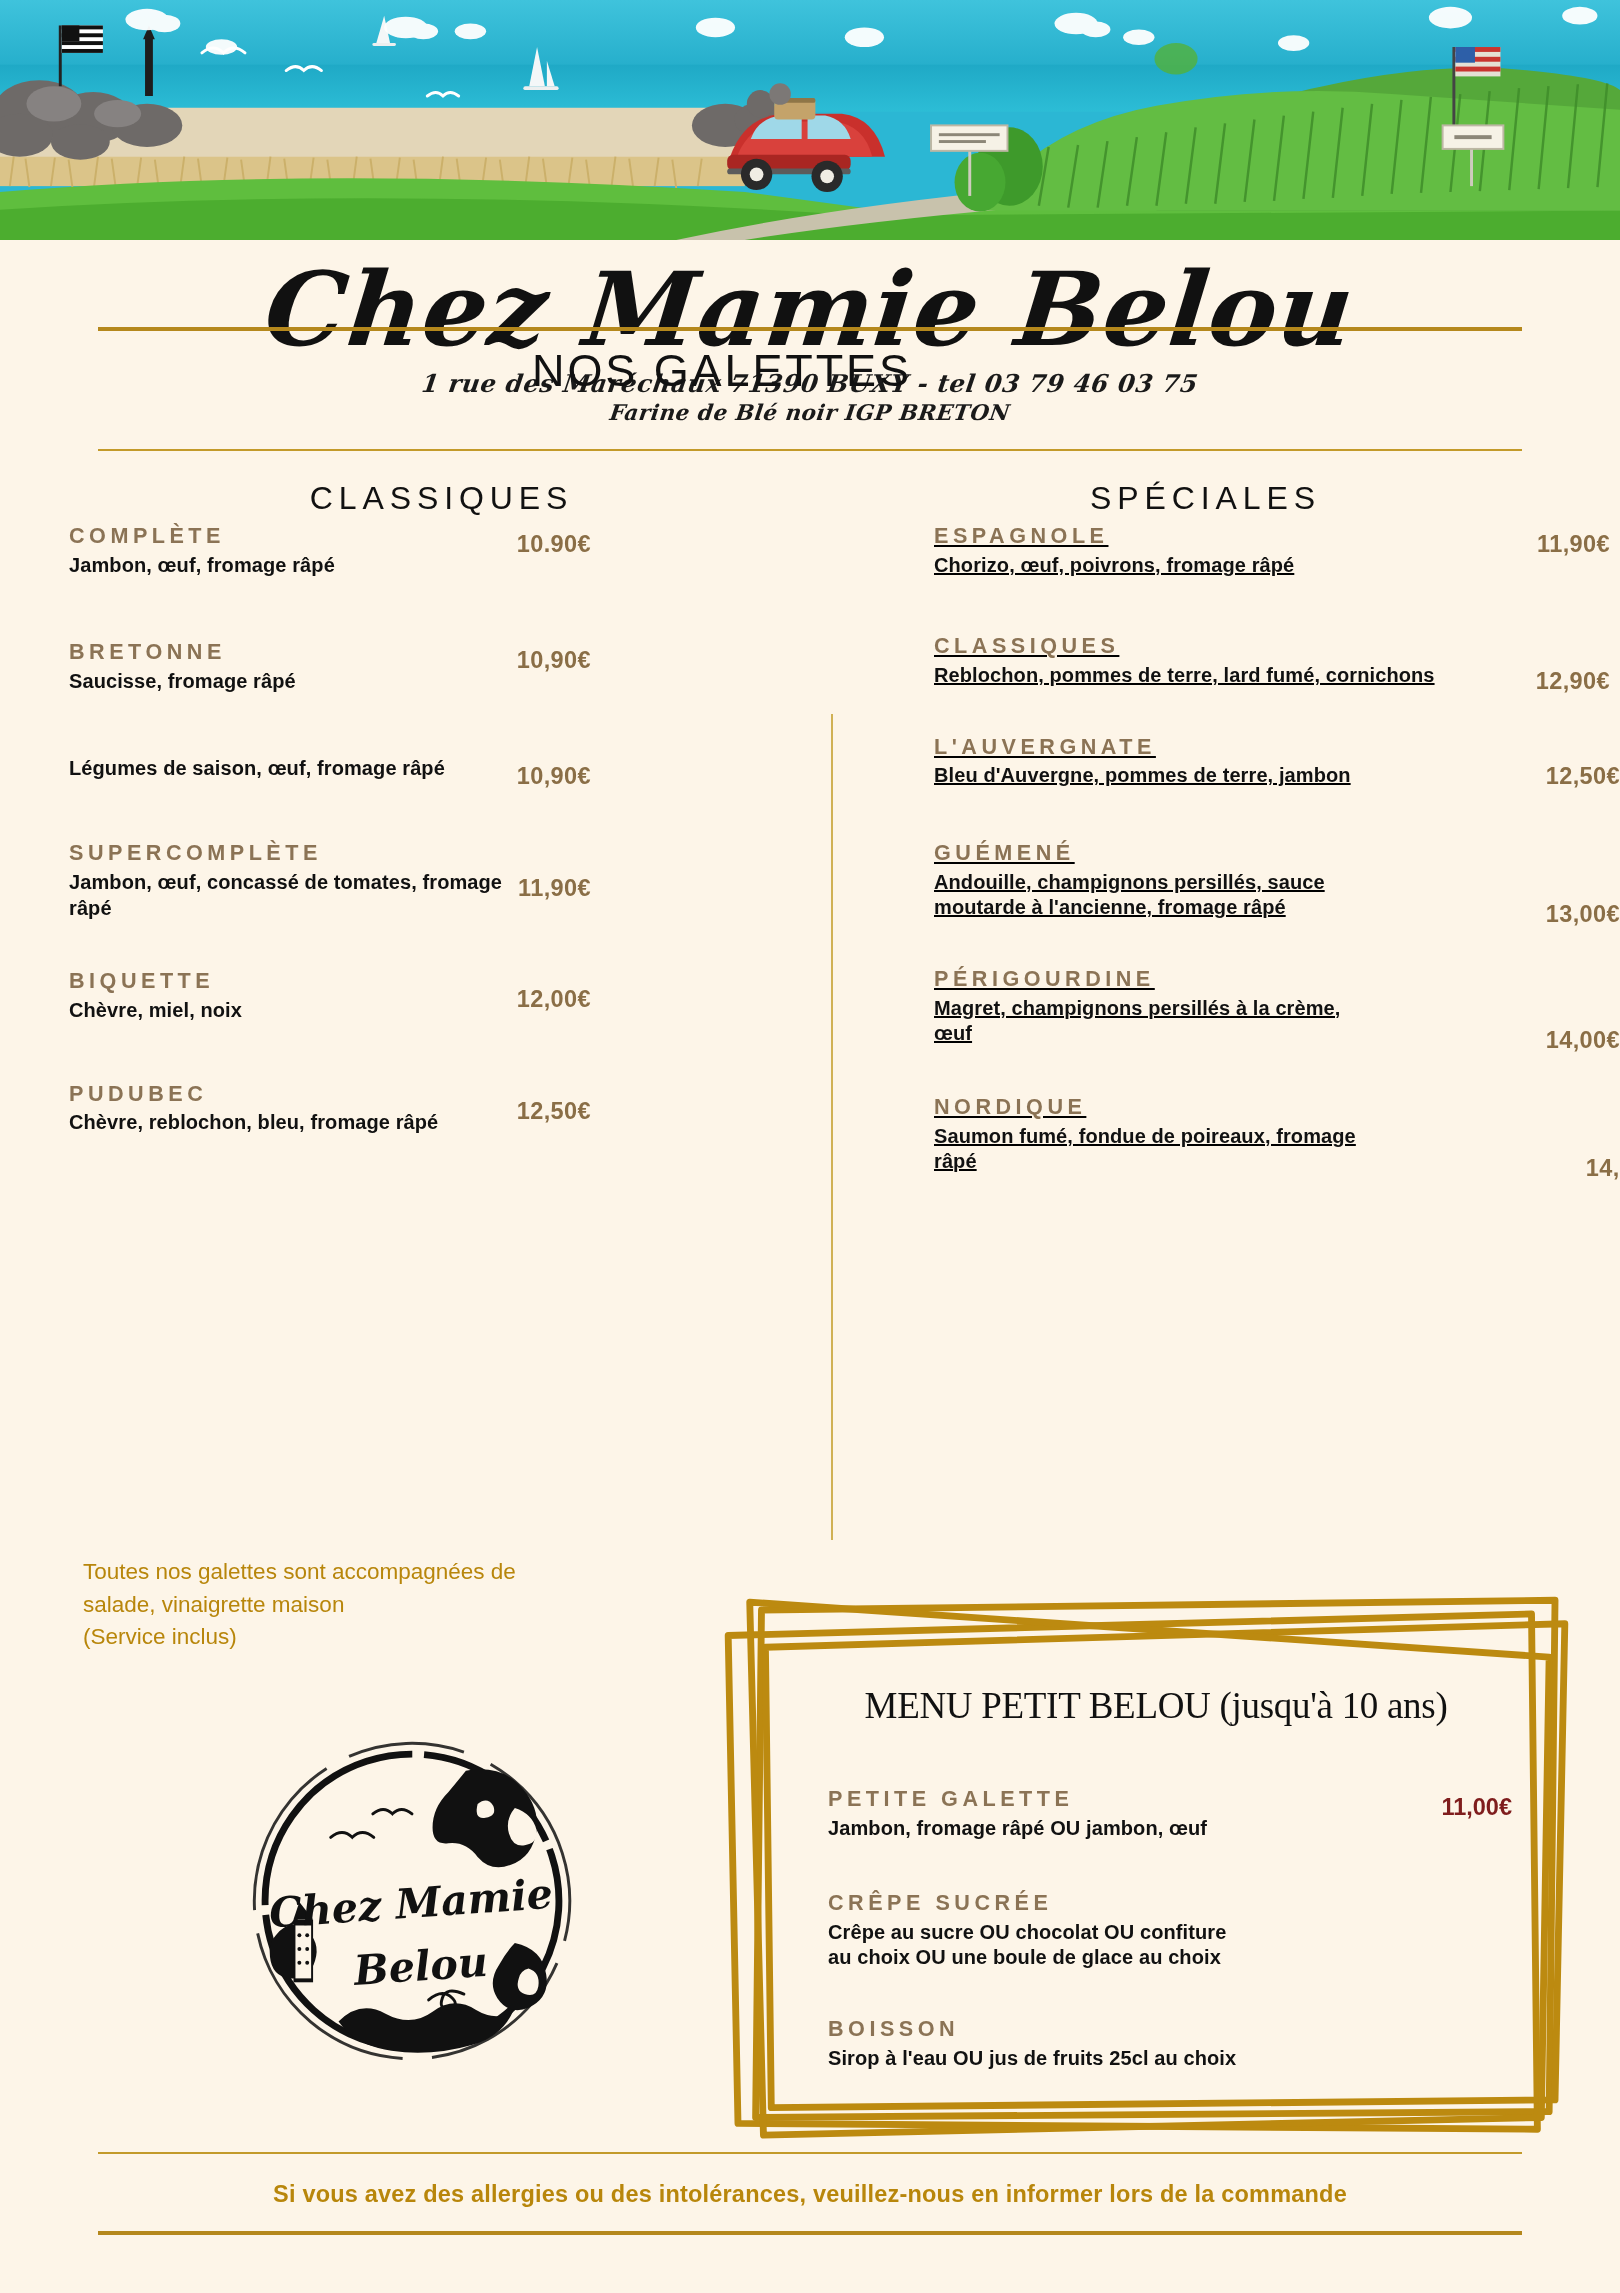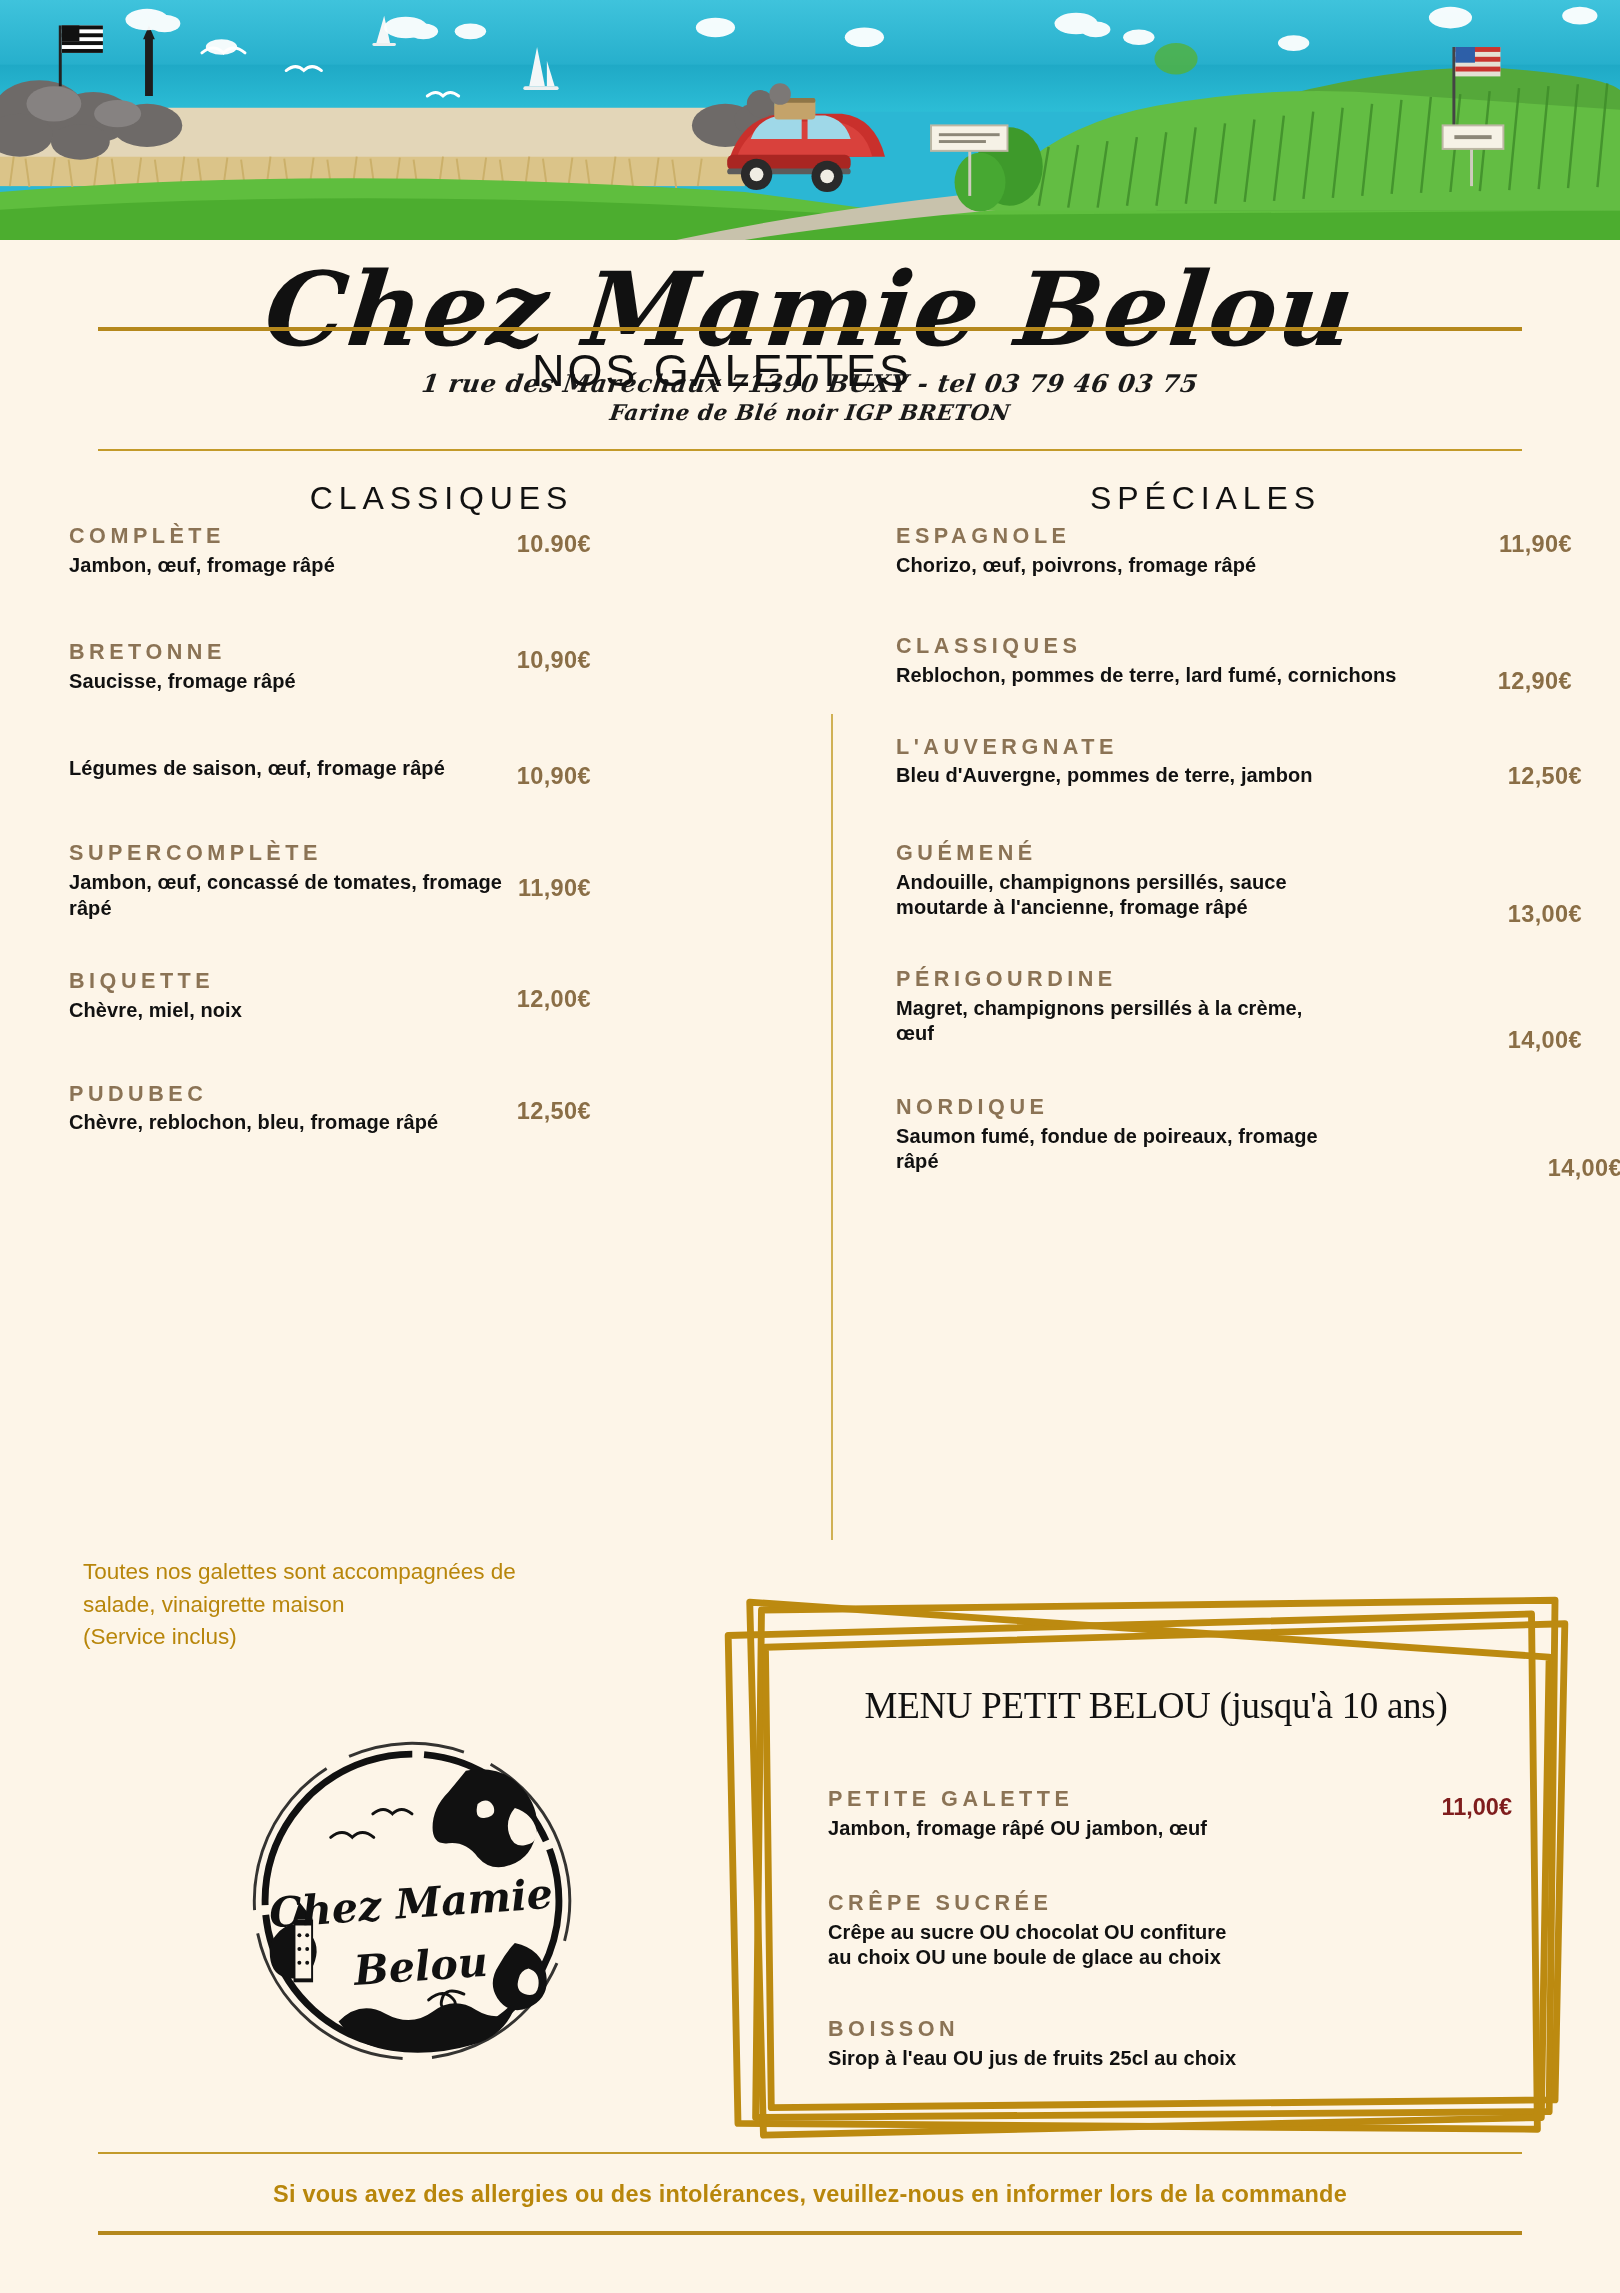--- a/index.html
+++ b/index.html
@@ -351,21 +351,21 @@
       <div class="item-price" style="top:17.6px; right:223px;">12,00€</div>
     </div>
 
     <div class="item" style="margin-top:57px;">
       <div class="item-name">PUDUBEC</div>
       <div class="item-desc">Chèvre, reblochon, bleu, fromage râpé</div>
       <div class="item-price" style="top:17.6px; right:223px;">12,50€</div>
     </div>
   </div>
 
-  <div class="menu-col" style="left:896px; top:519px; width:686px;">
+  <div class="menu-col" style="left:934px; top:519px; width:686px;text-decoration:underline;">
 
     <div class="item" style="margin-top:3.9px; width:519px;">
       <div class="item-name">ESPAGNOLE</div>
       <div class="item-desc">Chorizo, œuf, poivrons, fromage râpé</div>
       <div class="item-price" style="top:7.8px; right:-157px;">11,90€</div>
     </div>
 
     <div class="item" style="margin-top:55px; width:519px;">
       <div class="item-name">CLASSIQUES</div>
       <div class="item-desc">Reblochon, pommes de terre, lard fumé, cornichons</div>

